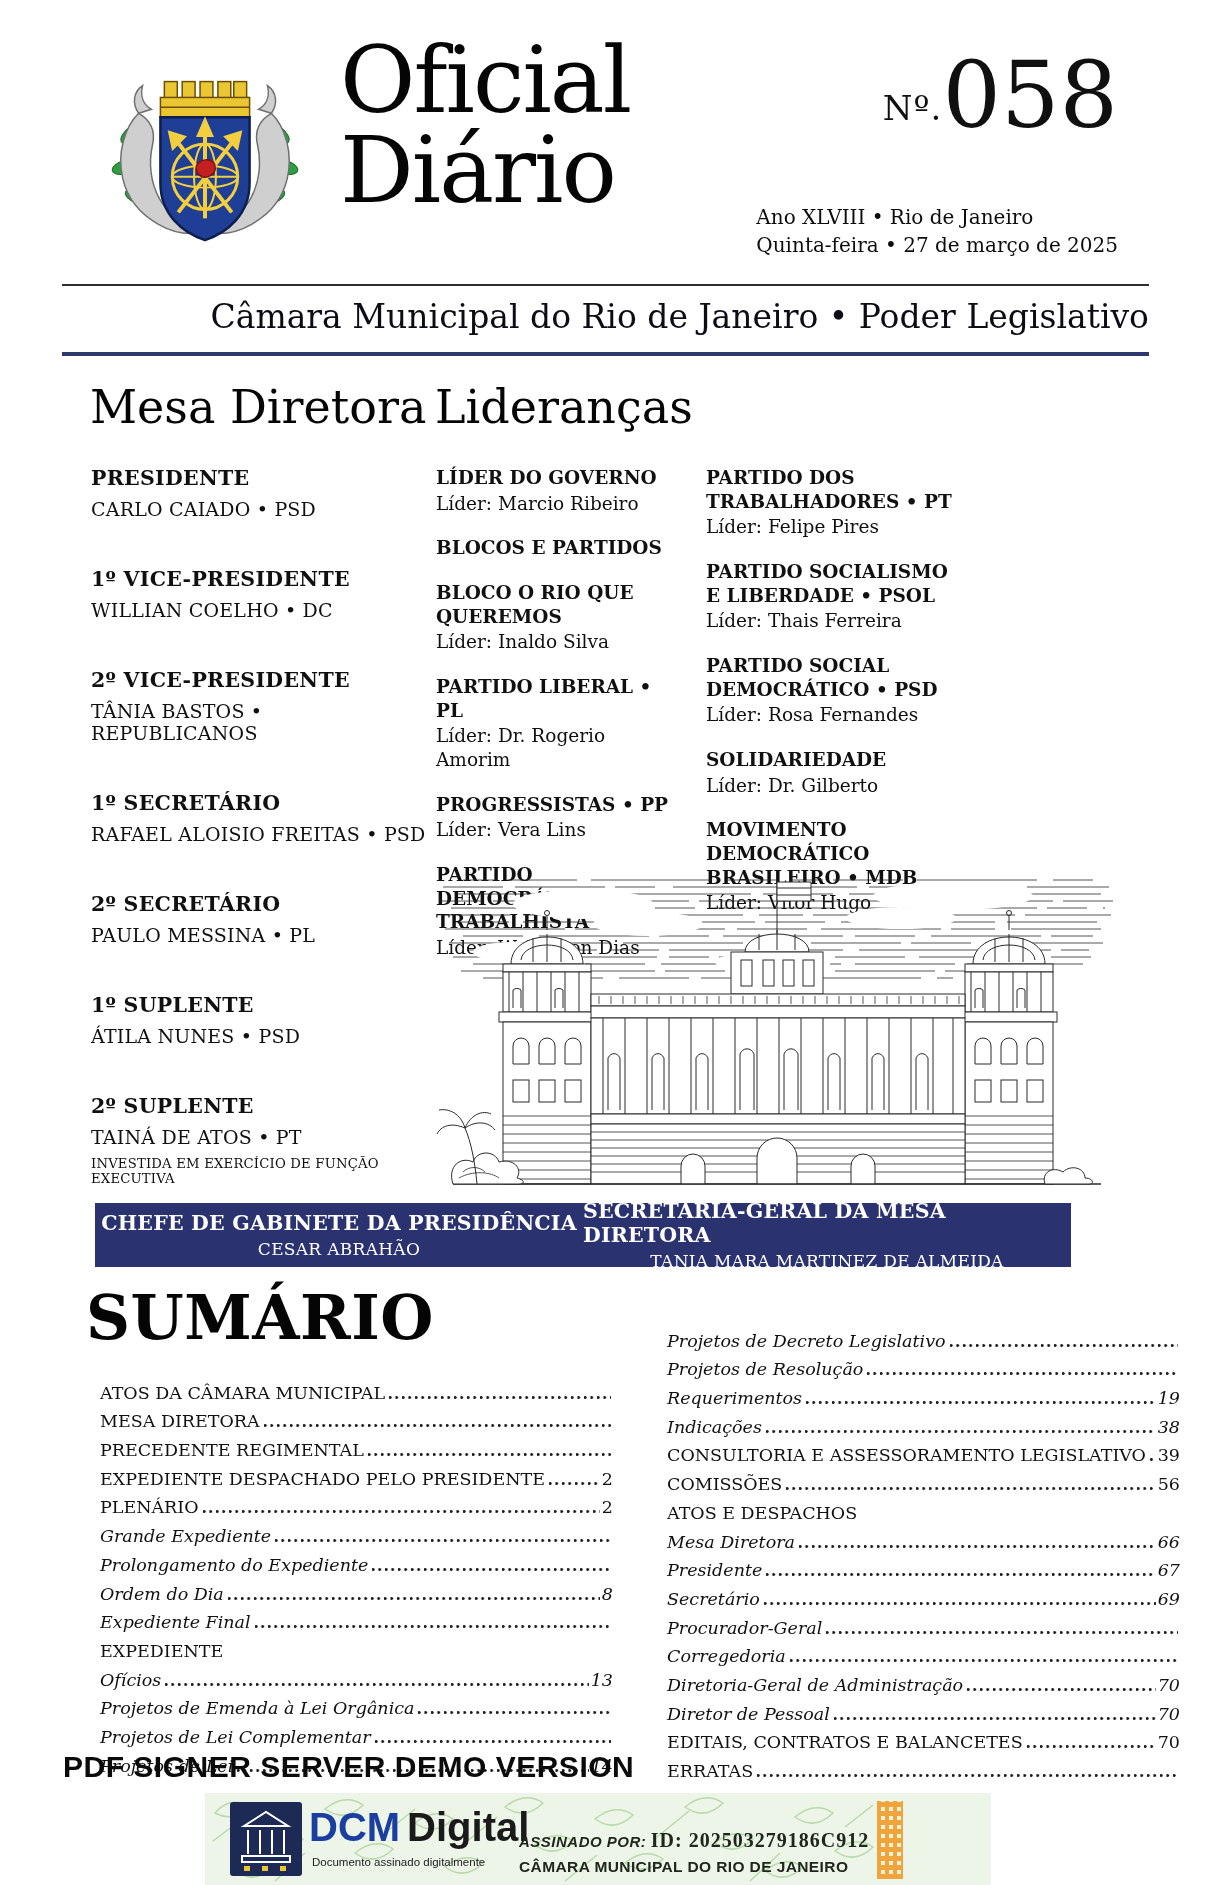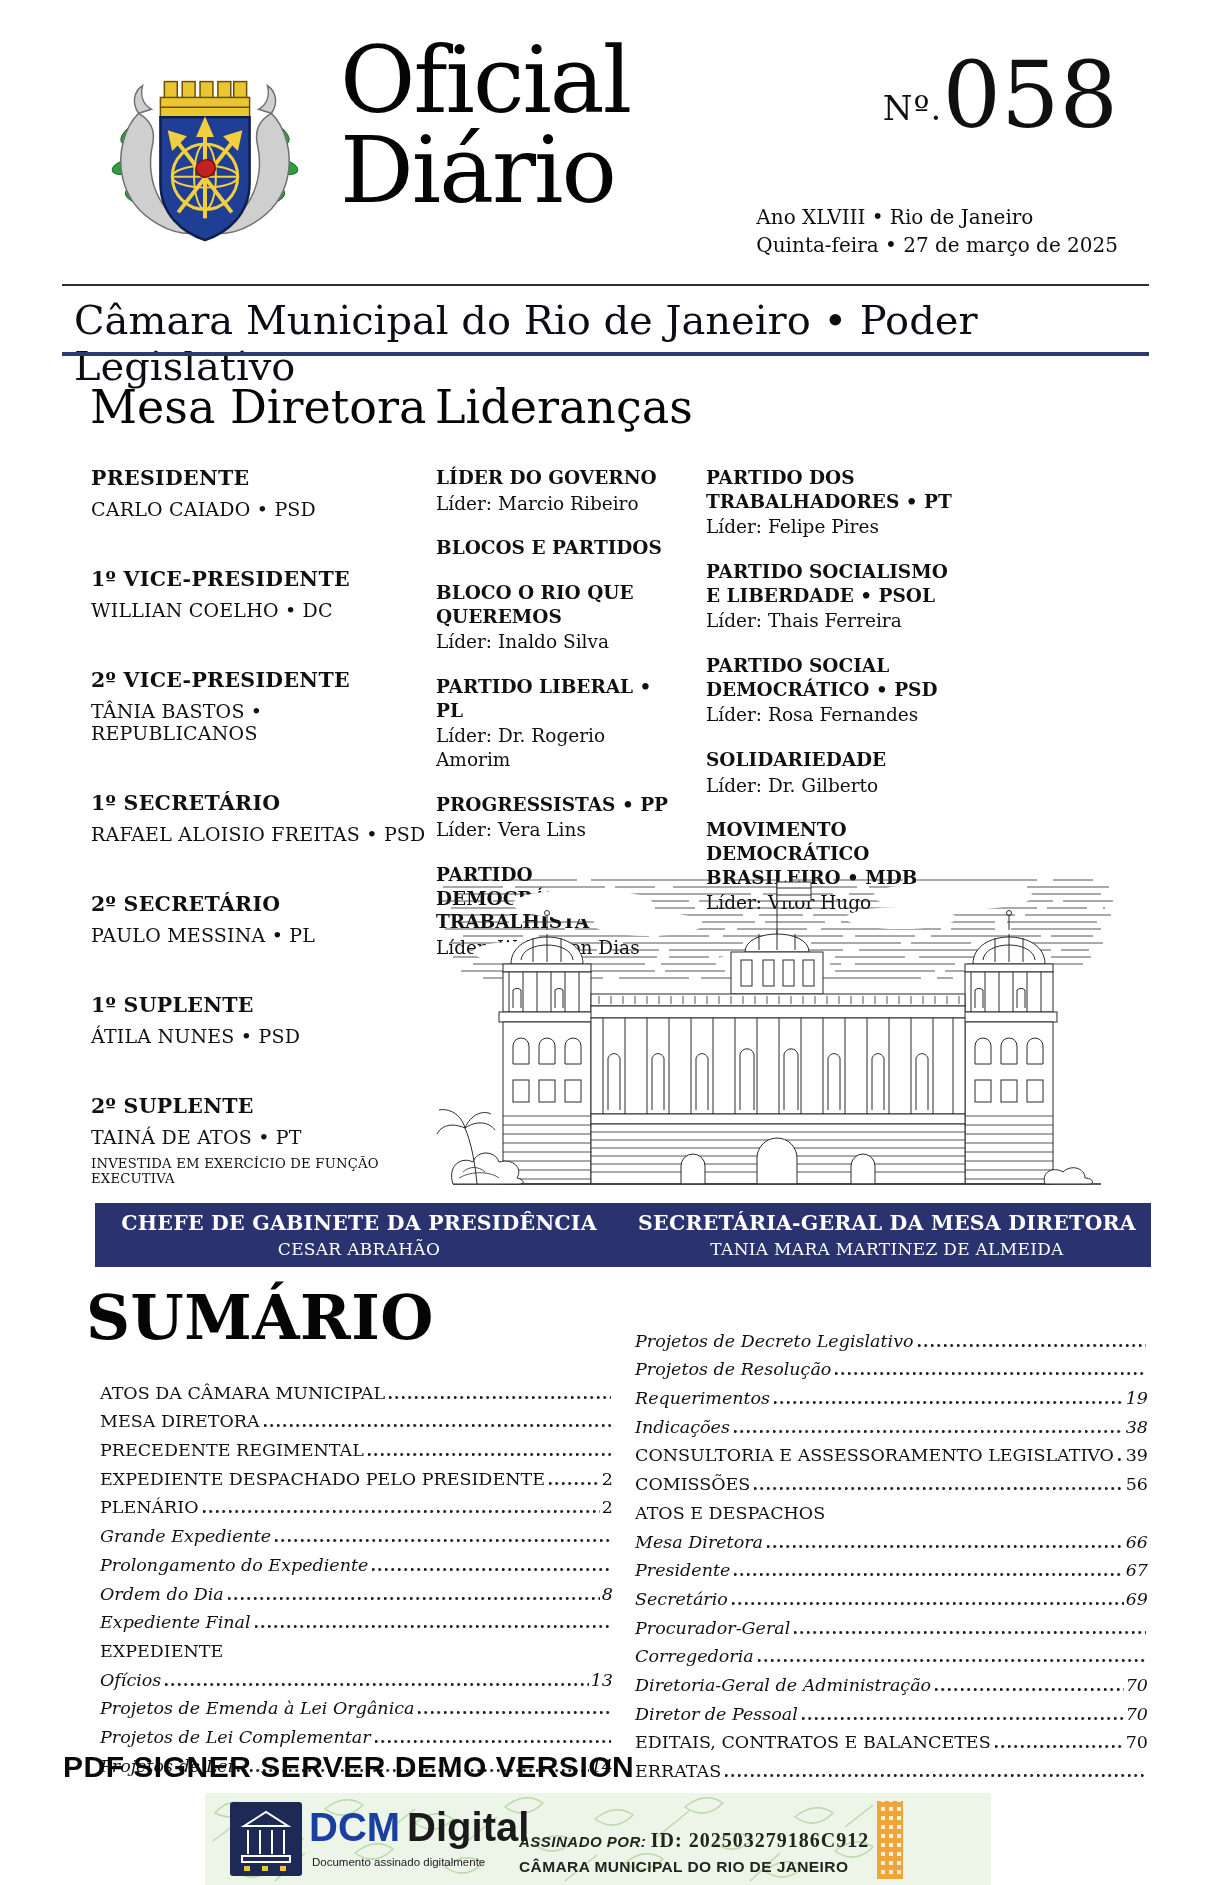--- a/index.html
+++ b/index.html
@@ -10,21 +10,21 @@
   
   #coat{left:95px;top:34px;width:220px;height:224px;}
   #masthead-title{left:340px;top:36px;font-size:92px;line-height:.98;letter-spacing:-2px;color:#050505;}
   #issue{right:91px;top:50px;white-space:nowrap;text-align:right;}
   .issue-prefix{font-size:34px;position:relative;bottom:7px;letter-spacing:1px;}
   .issue-num{font-size:92px;line-height:1;}
   #issue-meta{right:91px;top:203px;font-size:20px;line-height:1.42;color:#0d0d0d;}
 
   
   #rule-top{left:62px;right:60px;top:284px;height:2px;background:#2e2e2e;}
-  #banner{left:74px;right:60px;top:297px;text-align:left;font-size:40px;color:#0c0c14;}
+  #banner{left:74px;right:60px;top:297px;text-align:right;font-size:33px;color:#0c0c14;}
   #rule-navy{left:62px;right:60px;top:352px;height:4px;background:#2e3a6e;}
 
   
   .section-heading{top:380px;font-size:46px;color:#050505;}
   #mesa-h{left:90px;} #lid-h{left:435px;}
 
   
   #mesa-list{left:91px;top:466px;width:335px;display:flex;flex-direction:column;gap:47px;}
   .mesa-role{font-size:20.5px;font-weight:bold;letter-spacing:.3px;}
   .mesa-name{font-size:19px;margin-top:8px;letter-spacing:.2px;}
@@ -34,30 +34,30 @@
   .lid-col{top:466px;display:flex;flex-direction:column;gap:21px;}
   #lid1{left:436px;width:246px;}
   #lid2{left:706px;width:252px;}
   .lid-title{font-size:18.5px;font-weight:bold;line-height:1.28;}
   .lid-leader{font-size:18.5px;line-height:1.28;margin-top:2px;}
 
   
   #building{left:433px;top:866px;width:690px;height:326px;}
 
   
-  #officials{left:95px;top:1203px;width:1056px;height:64px;background:#2b3270;color:#fff;display:flex;}
+  #officials{left:95px;top:1203px;width:976px;height:64px;background:#2b3270;color:#fff;display:flex;}
   .off-half{flex:1;display:flex;flex-direction:column;align-items:center;justify-content:center;gap:4px;}
   .off-title{font-size:20.5px;font-weight:bold;letter-spacing:.2px;}
   .off-name{font-size:17px;letter-spacing:.3px;}
 
   
   #sumario-h{left:86px;top:1282px;font-size:61px;font-weight:600;letter-spacing:.5px;color:#050505;}
   .toc-col{width:513px;}
   #toc-left{left:100px;top:1374px;}
-  #toc-right{left:635px;top:1322px;}
+  #toc-right{left:667px;top:1322px;}
   .toc-row{display:flex;align-items:flex-end;height:28.7px;font-size:17.5px;color:#111;}
   .toc-row.it{font-style:italic;}
   .toc-label{white-space:nowrap;}
   .toc-dots{flex:1;height:5px;margin:0 2px 3px 3px;
     background-image:radial-gradient(circle at 2.2px 2.5px,#1c1c1c 1.2px,rgba(0,0,0,0) 1.6px);
     background-size:6.5px 5px;background-repeat:repeat-x;}
   .toc-page{white-space:nowrap;}
 
   
   #demo-text{left:63px;top:1750px;font-family:"Liberation Sans",sans-serif;font-size:30px;

